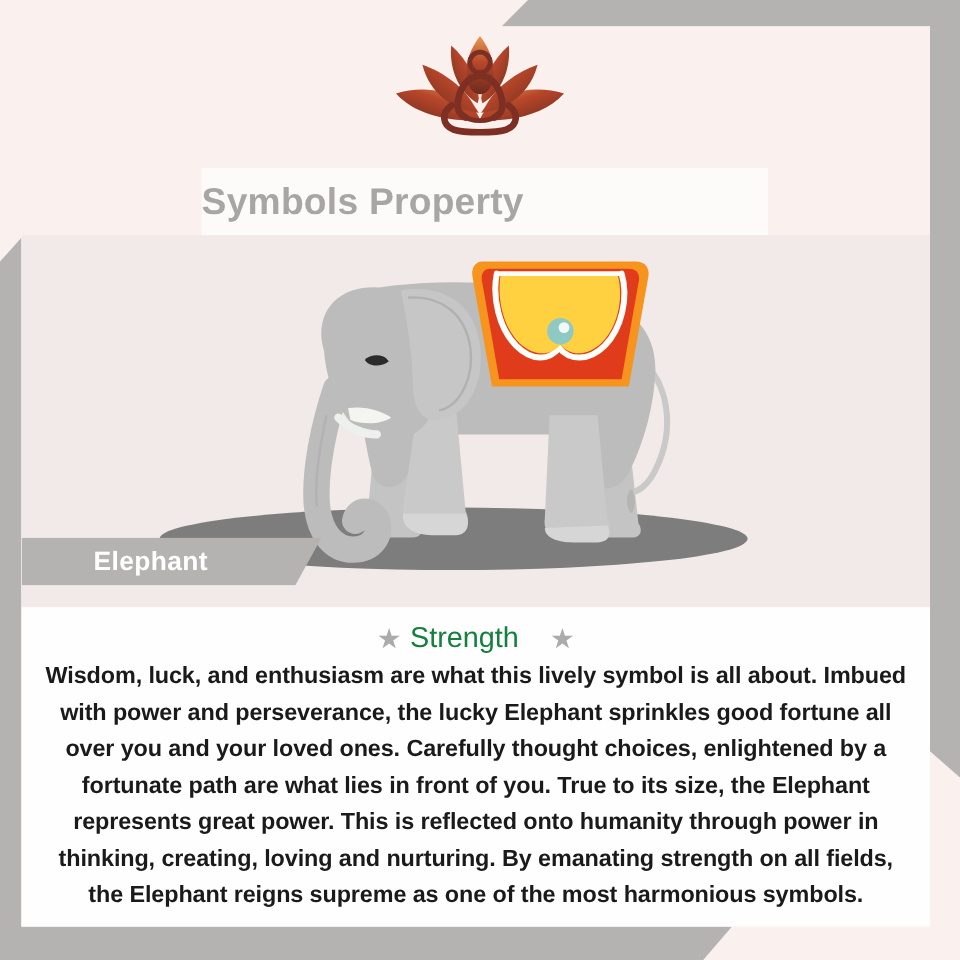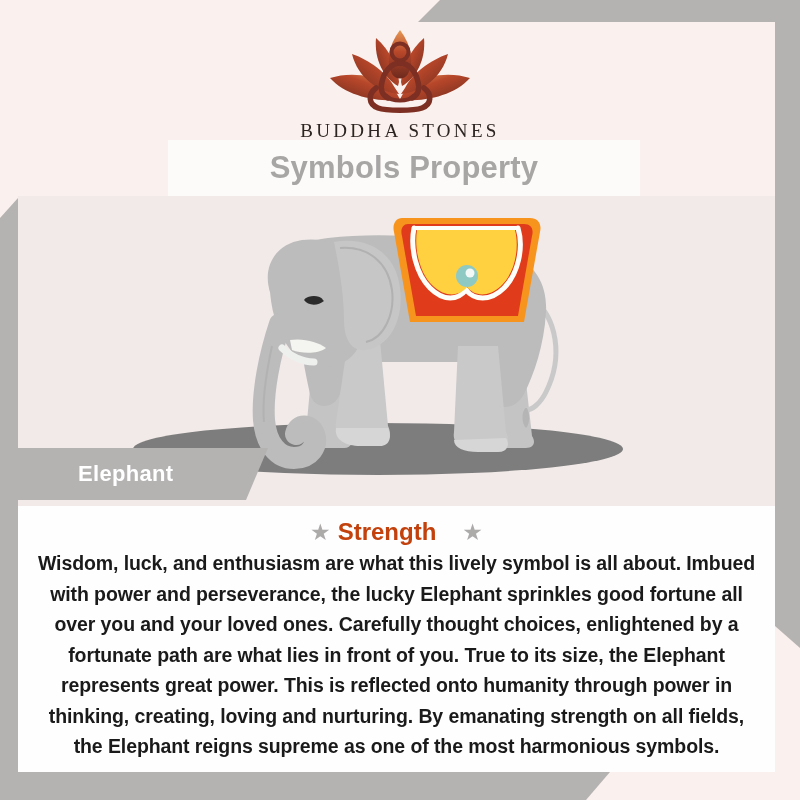--- a/index.html
+++ b/index.html
@@ -42,36 +42,36 @@
   .logo-text{
     margin-top:6px;
     font-family:"Liberation Serif", serif;
     font-size:19px; letter-spacing:3.3px; color:#2b2420; font-weight:400;
   }
 
   
   .title-banner{
     position:absolute; left:168px; top:140px; width:472px; height:56px;
     background:#fdfbfa;
-    display:flex; align-items:center; justify-content:center;
+    display:flex; align-items:center; 
   }
   .title-text{
     font-size:31px; font-weight:bold; color:#a8a5a5; letter-spacing:0.2px;
   }
 
   
   .hero{
     position:absolute; left:18px; top:196px; width:757px; height:310px;
     background:#f1eae8; overflow:hidden;
   }
   .hero-art{ position:absolute; left:0; top:0; width:757px; height:310px; }
 
   
   .name-tag{
-    position:absolute; left:18px; top:448px; width:250px; height:52px;
+    position:absolute; left:18px; top:448px; width:250px; height:40px;
     background:#b5b2b2;
     clip-path: polygon(0 0, 100% 0, calc(100% - 22px) 100%, 0 100%);
     display:flex; align-items:center;
   }
   .name-tag-label{
     margin-left:60px; color:#ffffff; font-size:22px; font-weight:bold;
     letter-spacing:0.3px;
   }
 
   
@@ -79,21 +79,21 @@
     position:absolute; left:18px; top:506px; width:757px; height:266px;
     background:#fefefe;
     padding:12px 16px 0 16px;
   }
   .traits{
     display:flex; justify-content:center; align-items:center; gap:26px;
     margin-bottom:2px;
   }
   .trait{ display:flex; align-items:center; gap:7px; }
   .trait-star{ font-size:23px; color:#adaaaa; line-height:1; }
-  .trait-label{ font-size:24px; font-weight:bold; color:#c2410c; }
+  .trait-label{ font-size:24px; font-weight:normal; color:#15803d; }
 
   .body-copy{
     font-size:19.5px; font-weight:bold; color:#1a1a1a;
     line-height:30.5px; text-align:center; letter-spacing:-0.1px;
   }
 </style>
 </head>
 <body>
 
 <div class="frame-top-right"></div>
@@ -131,21 +131,20 @@
     <path d="M86 64 C100 56 110 38 108 16 C94 28 86 46 85 60 Z" fill="url(#pg3)"></path>
 
     <path d="M84 8 C96 24 98 40 92 52 C88 58 80 58 76 52 C70 40 72 24 84 8 Z" fill="url(#pg1)"></path>
 
     <circle cx="84" cy="30" r="8.5" fill="none" stroke="#7c2f22" stroke-width="4"></circle>
     <path d="M84 41 C75 41 68 50 66 60 C64 67 66 73 72 76" fill="none" stroke="#7c2f22" stroke-width="5.5" stroke-linecap="round"></path>
     <path d="M84 41 C93 41 100 50 102 60 C104 67 102 73 96 76" fill="none" stroke="#7c2f22" stroke-width="5.5" stroke-linecap="round"></path>
     <path d="M60 66 C52 72 52 82 62 86 C70 89 98 89 106 86 C116 82 116 72 108 66" fill="none" stroke="#7c2f22" stroke-width="5.5" stroke-linecap="round"></path>
     <path d="M70 74 C76 80 92 80 98 74" fill="none" stroke="#7c2f22" stroke-width="4" stroke-linecap="round"></path>
   </svg>
-  <div class="logo-text">BUDDHA STONES</div>
 </div>
 
 <div class="title-banner">
   <div class="title-text">Symbols Property</div>
 </div>
 
 <div class="hero">
   <svg class="hero-art" viewBox="0 0 757 310">
 
     <ellipse cx="360" cy="253" rx="245" ry="26" fill="#7d7d7d"></ellipse>

